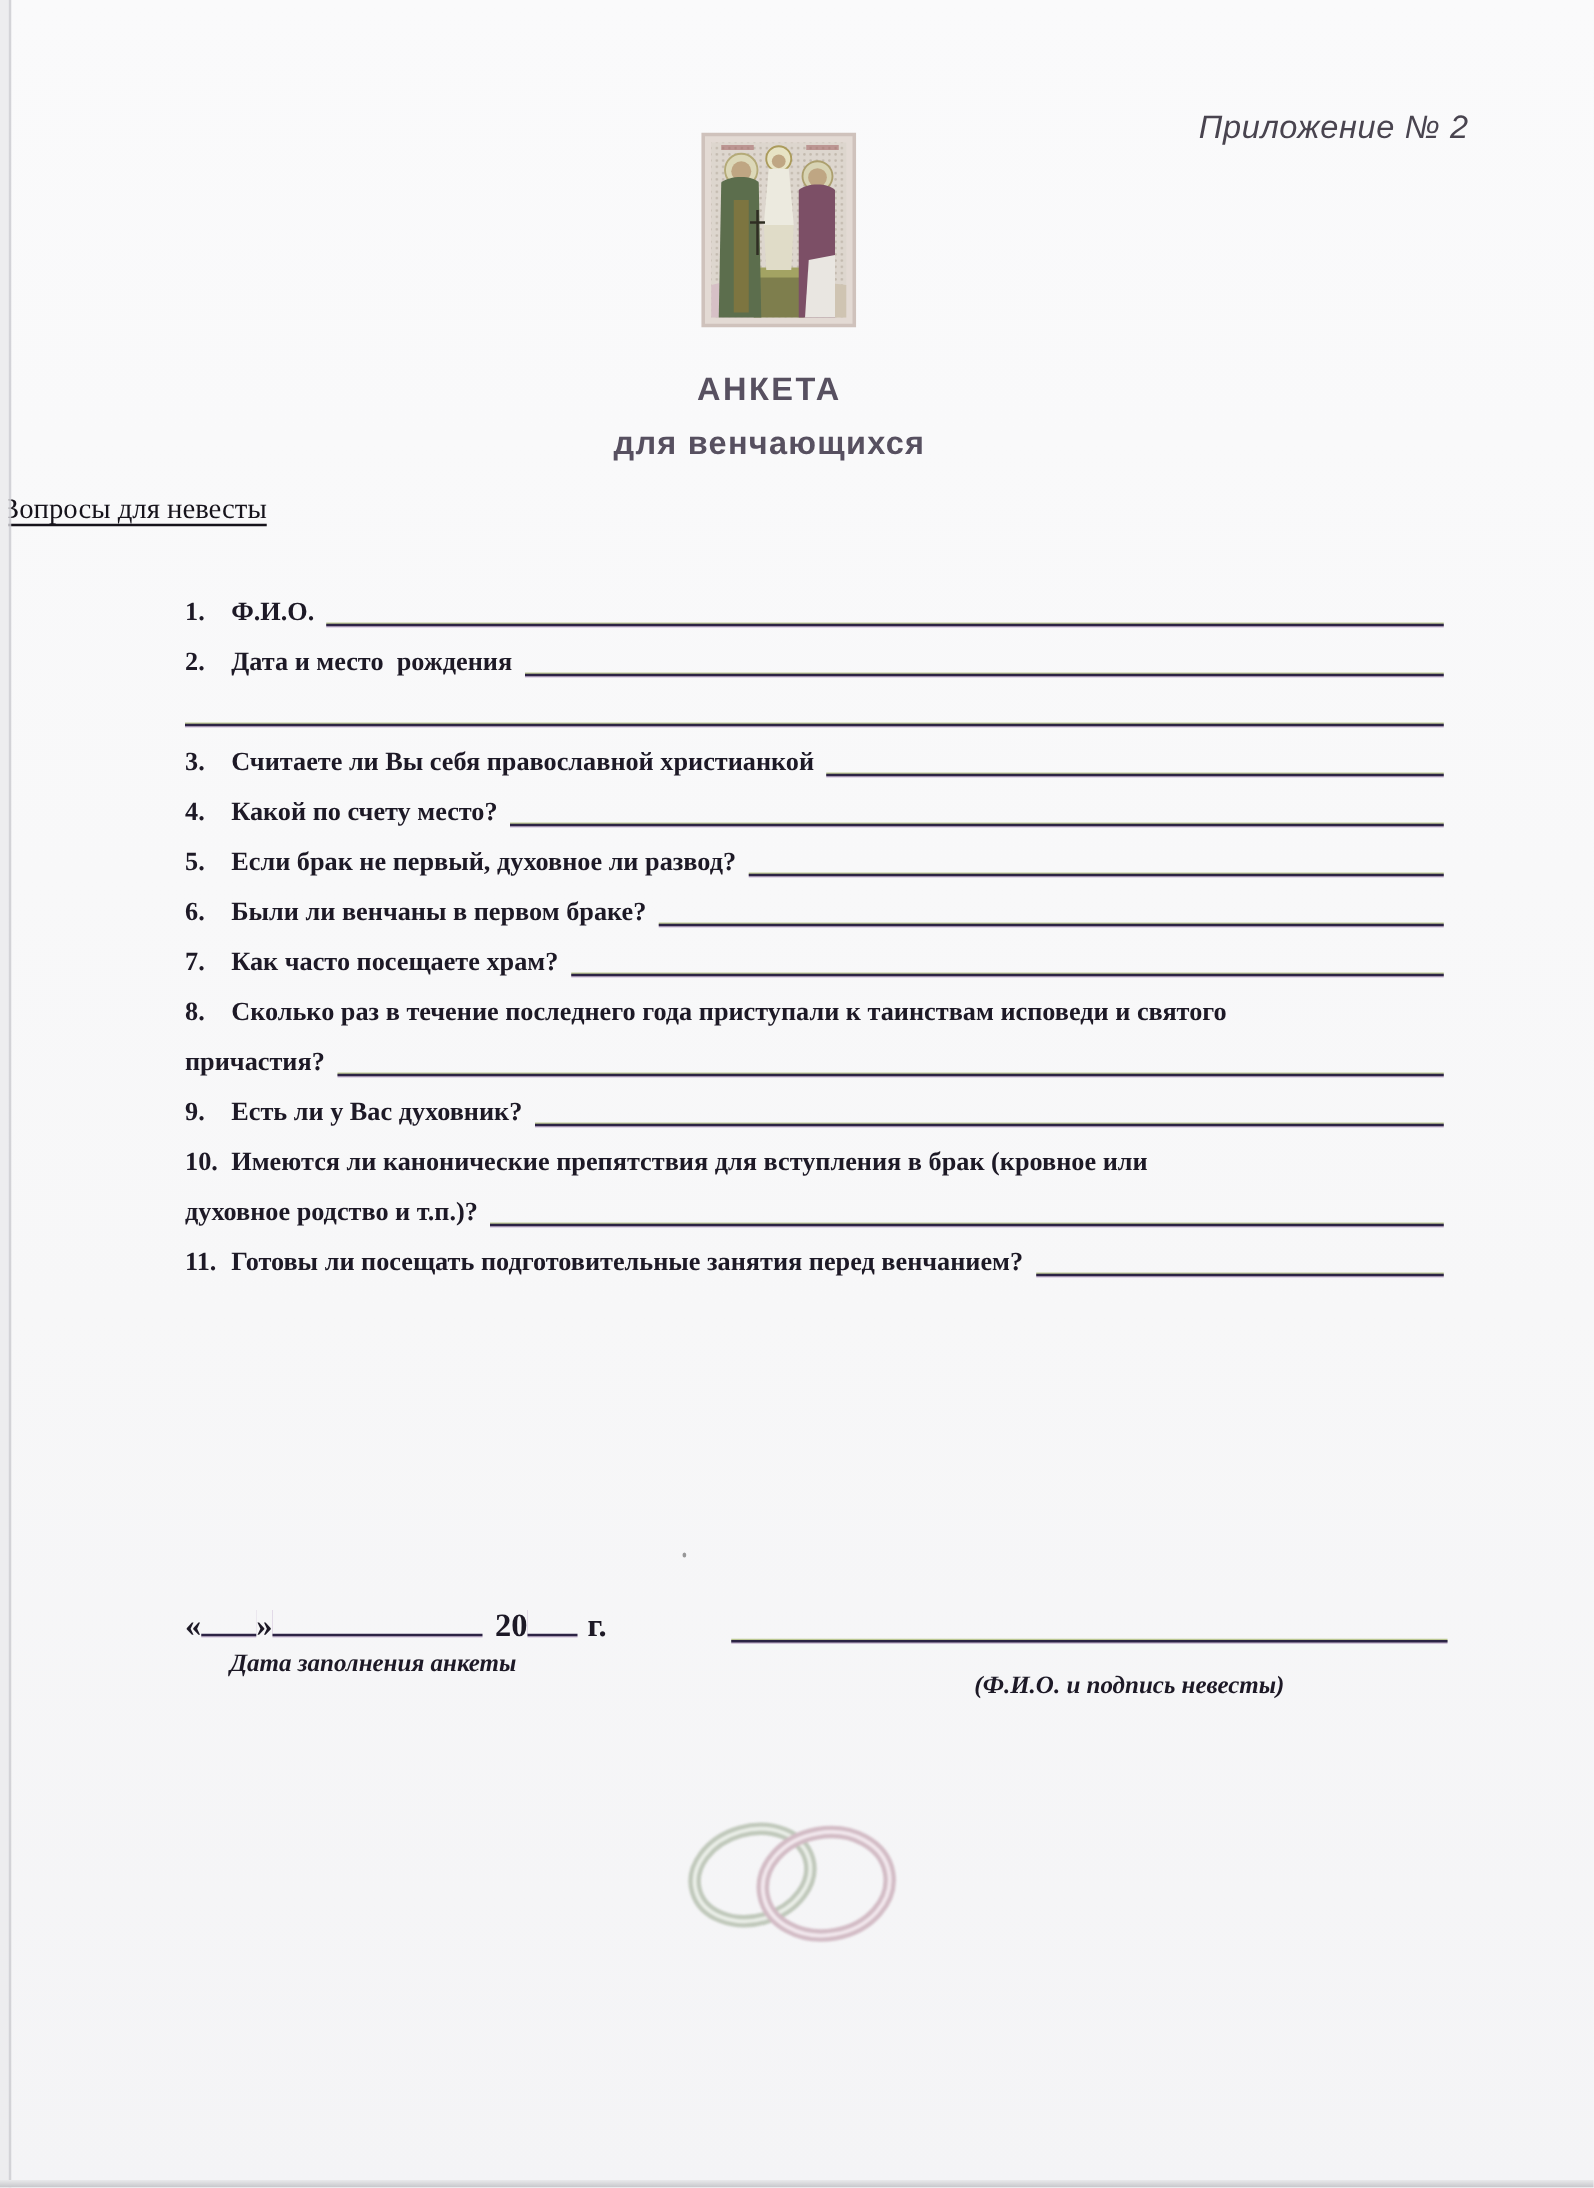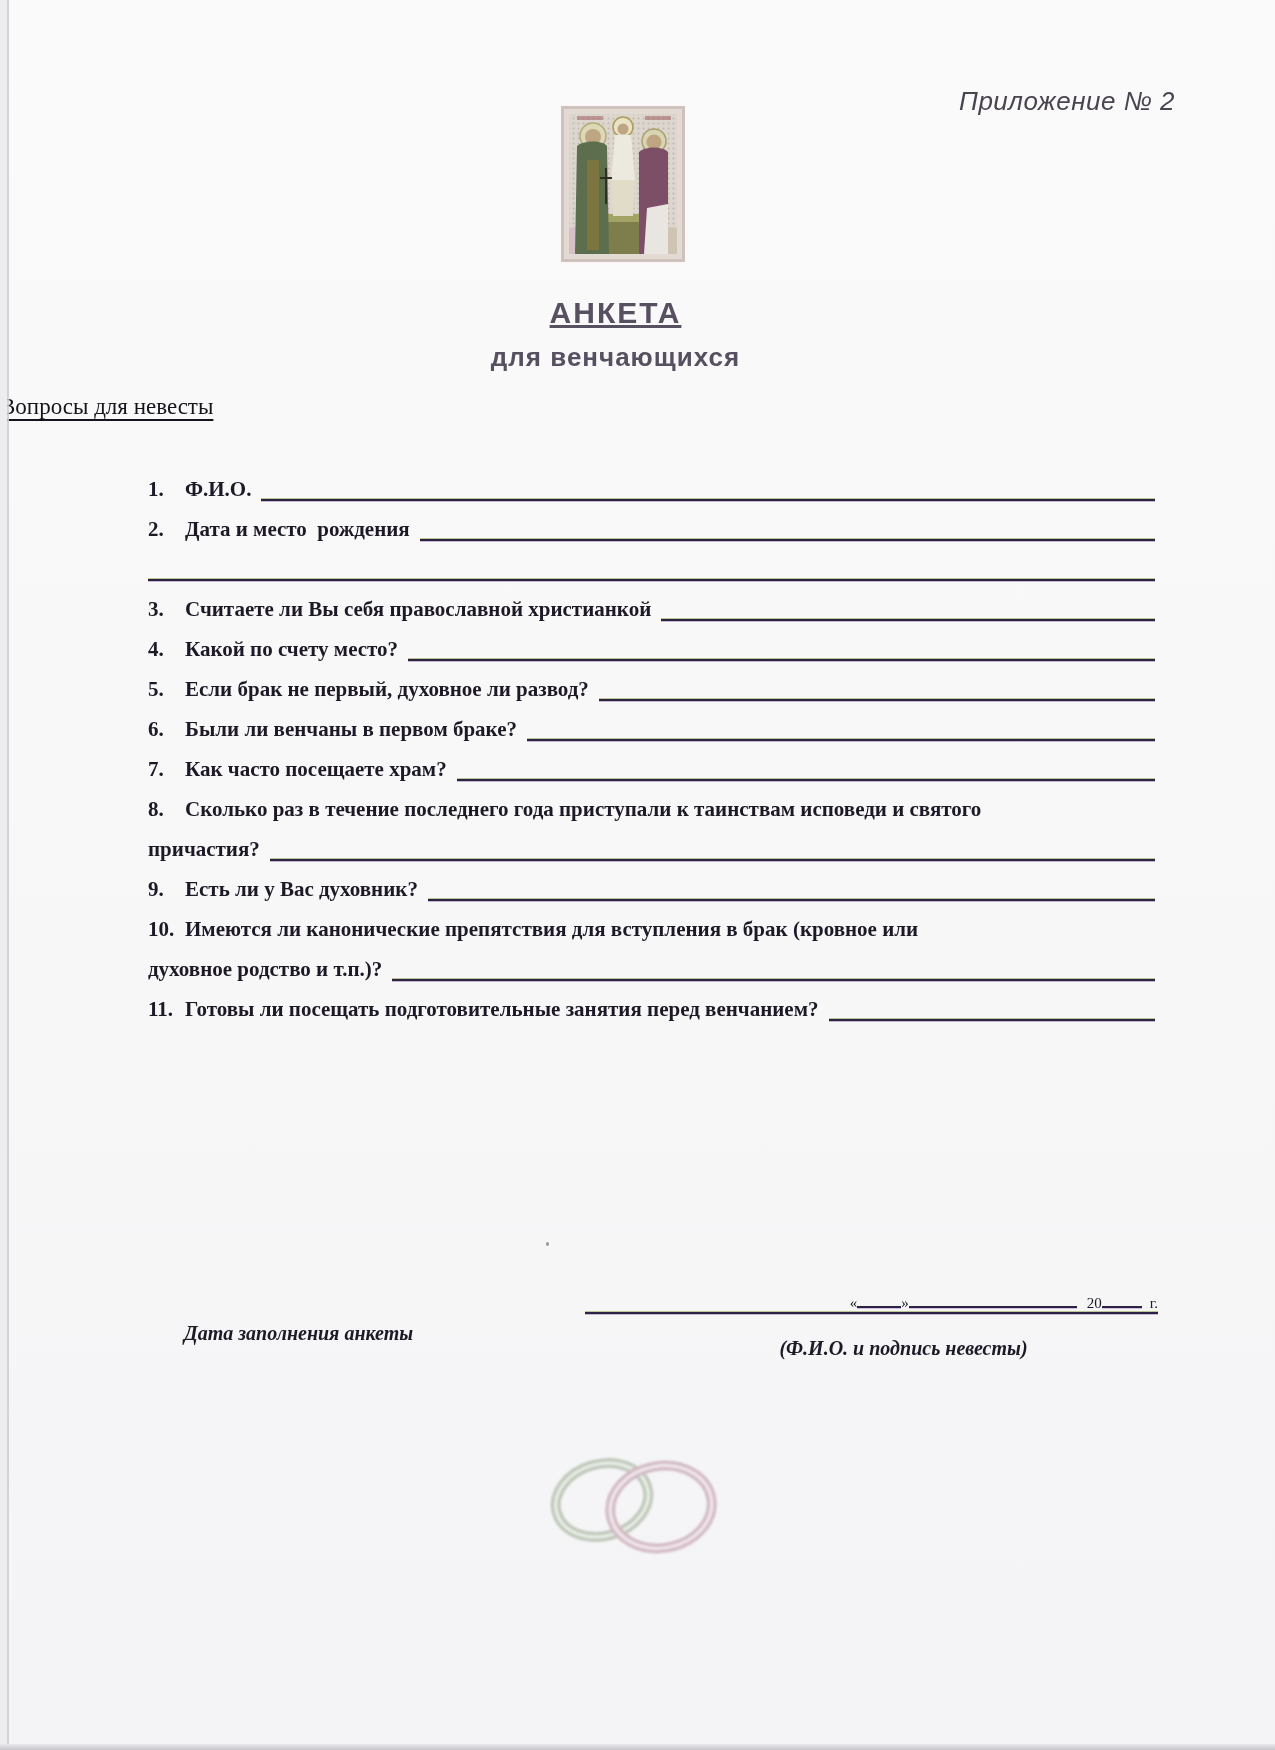--- a/index.html
+++ b/index.html
@@ -19,21 +19,21 @@
   .corner-label{
     position:absolute;top:86px;right:100px;
     font-family:"Liberation Sans", sans-serif;
     font-style:italic;font-size:26px;letter-spacing:.5px;
     color:#49444f;
   }
   .icon-wrap{position:absolute;left:561px;top:106px;width:124px;height:156px;}
 
   .title-block{position:absolute;left:0;right:44px;top:296px;text-align:center;
     font-family:"Liberation Sans", sans-serif;color:#575060;}
-  .title-main{font-size:30px;font-weight:bold;letter-spacing:2px;text-decoration:underline;}
+  .title-main{font-size:26px;font-weight:bold;letter-spacing:2px;}
   .title-sub{font-size:26px;font-weight:bold;letter-spacing:1px;margin-top:12px;}
 
   .section-heading{
     position:absolute;left:0;right:56px;top:394px;text-align:left;
     font-size:23px;font-weight:normal;color:#16131b;
     }
   .section-heading span{
     text-decoration:underline;text-decoration-thickness:2px;text-underline-offset:5px;
   }
 
@@ -43,21 +43,21 @@
   .q-text{white-space:pre-wrap;text-align:center;}
   .blank{
     flex:1;height:2px;margin-left:10px;margin-bottom:7px;
     background:#2c2344;
     box-shadow:0 -1px 0 rgba(139,160,62,.55), 0 1px 0 rgba(116,62,140,.35);
     min-width:30px;
   }
   .q-row.full-line .blank{margin-left:0;}
 
   .footer{position:absolute;left:148px;width:1010px;top:1286px;}
-  .date-group{font-size:15px;font-weight:normal;line-height:30px;text-align:right;}
+  .date-group{font-size:26px;font-weight:bold;line-height:30px;}
   .u{display:inline-block;border-bottom:2px solid #2c2344;
      box-shadow:0 1px 0 rgba(116,62,140,.3);height:20px;}
   .u45{width:44px;}
   .u170{width:168px;margin-right:10px;}
   .u42{width:40px;margin-right:8px;}
   .date-caption{font-size:20px;font-weight:bold;font-style:italic;margin-left:36px;margin-top:4px;}
   .sig-group{position:absolute;left:437px;top:0;width:573px;}
   .sig-line{height:2px;margin-top:26px;background:#2c2344;
      box-shadow:0 -1px 0 rgba(139,160,62,.55), 0 1px 0 rgba(116,62,140,.35);}
   .sig-caption{font-size:20px;font-weight:bold;font-style:italic;text-align:center;padding-left:64px;margin-top:23px;}

